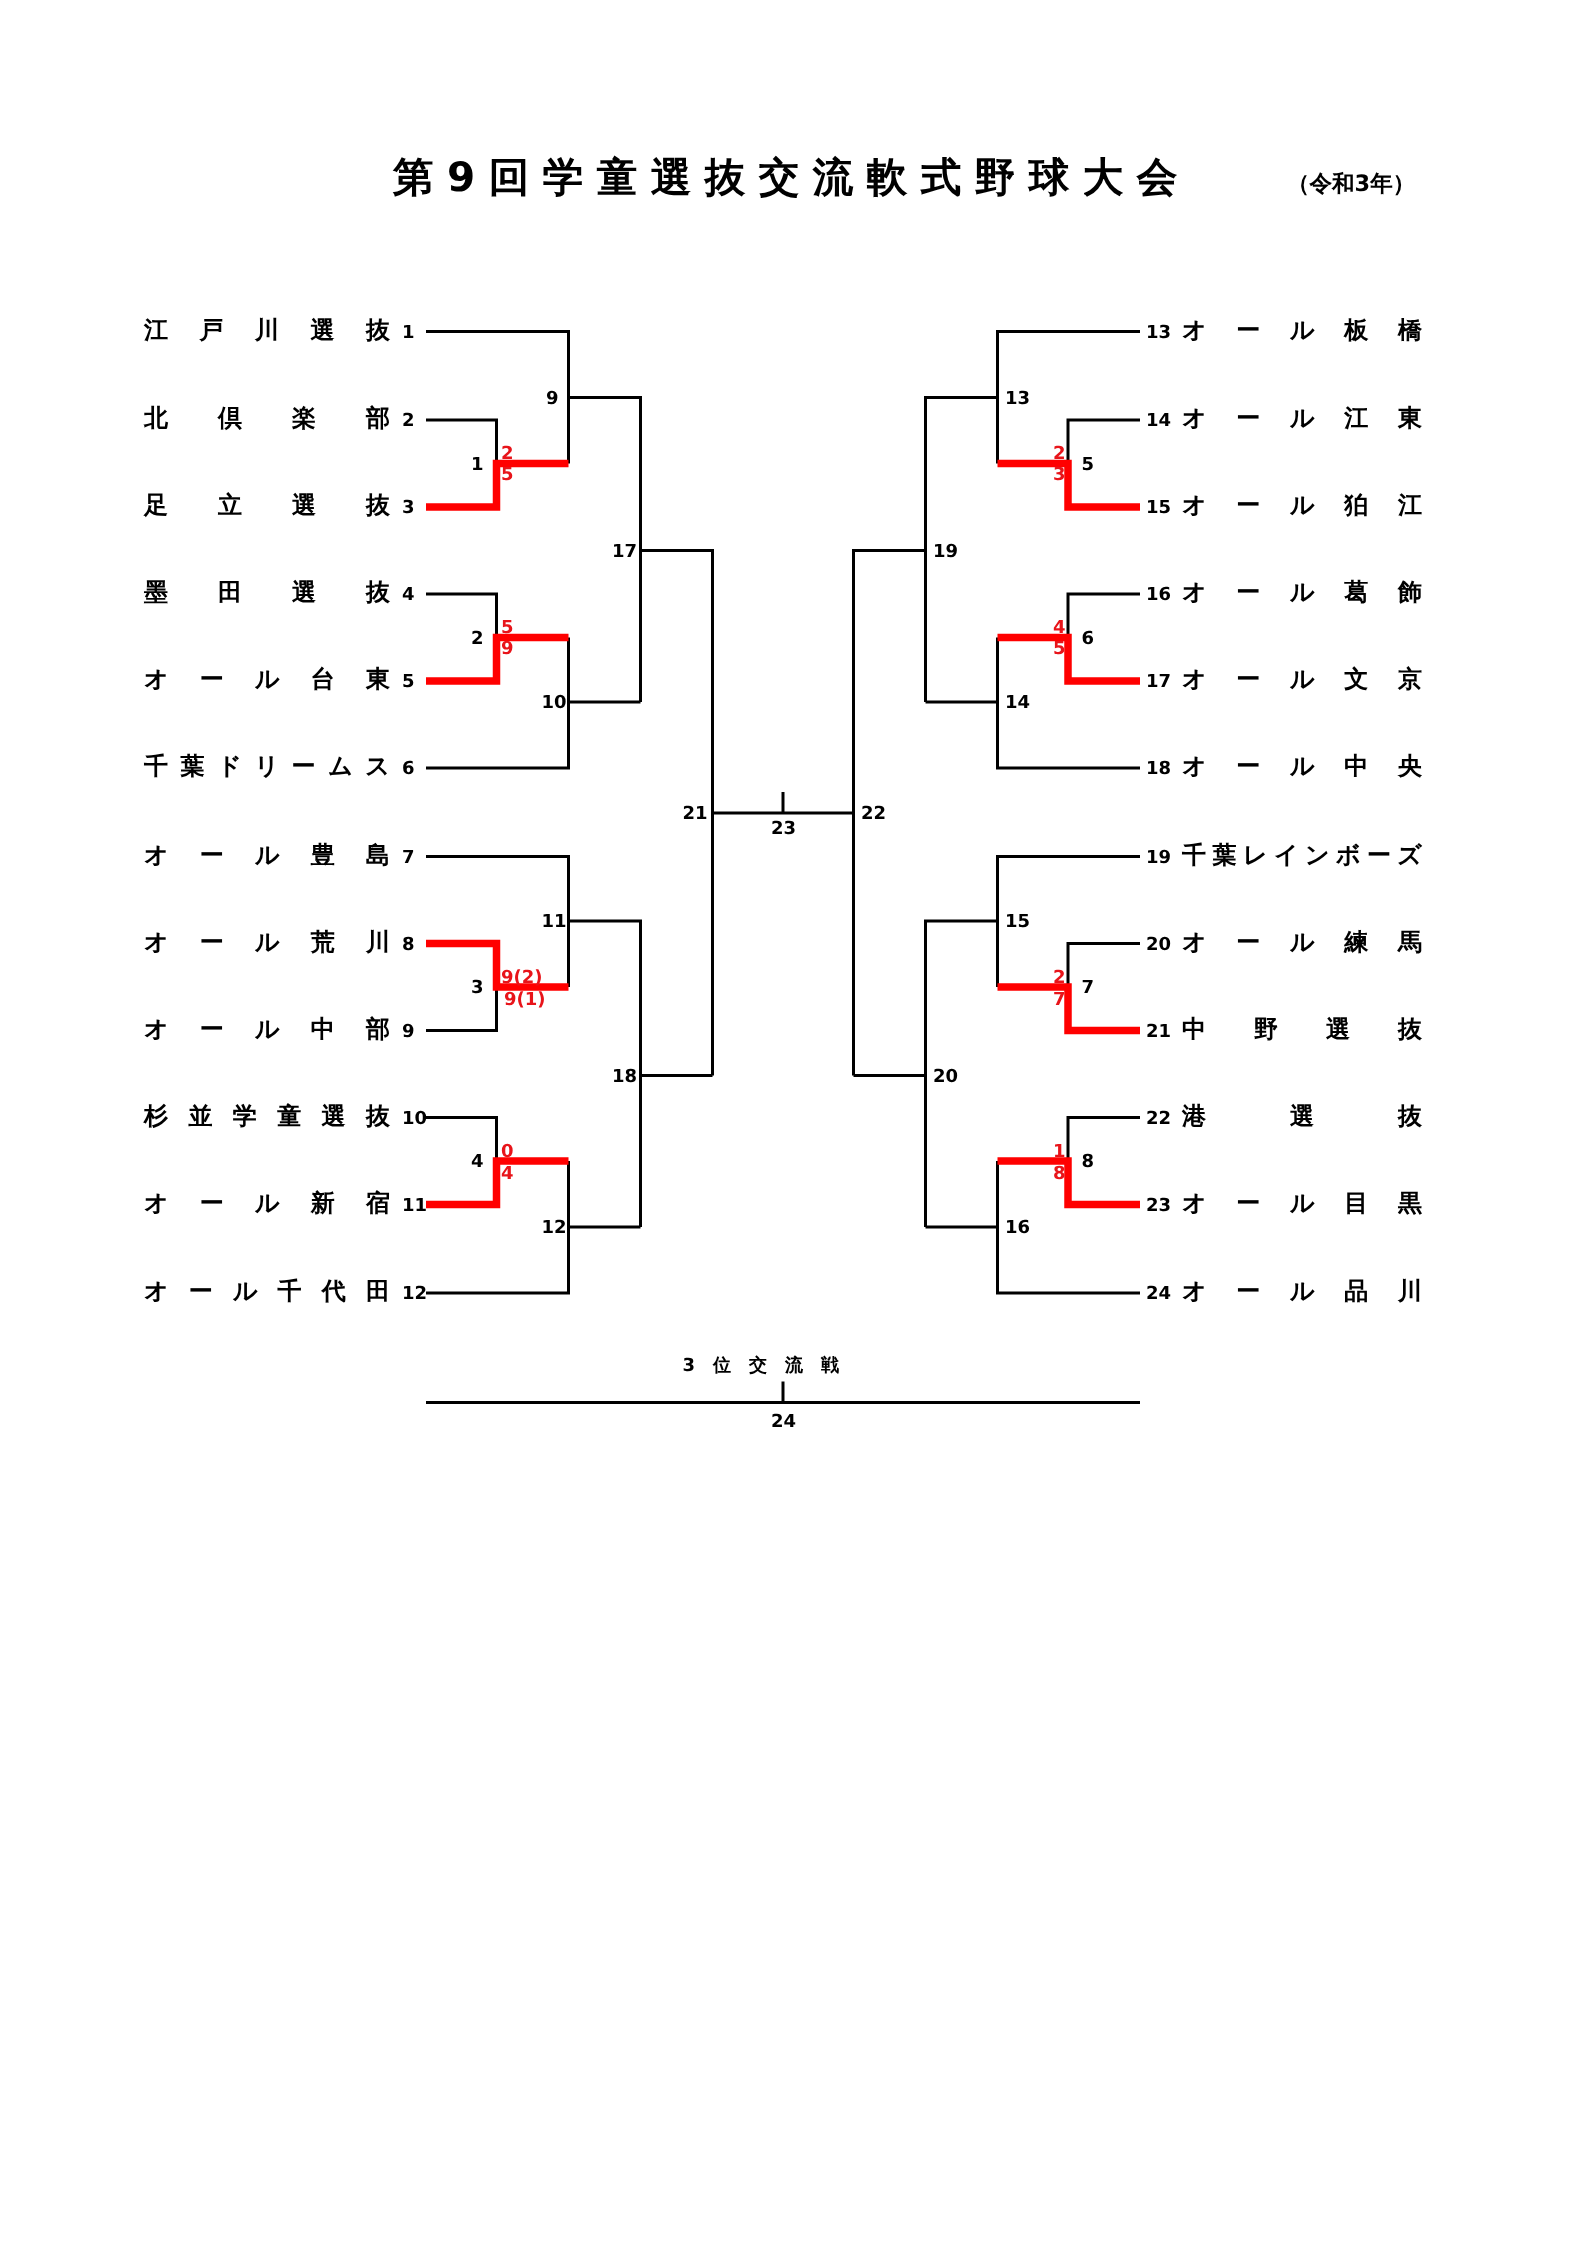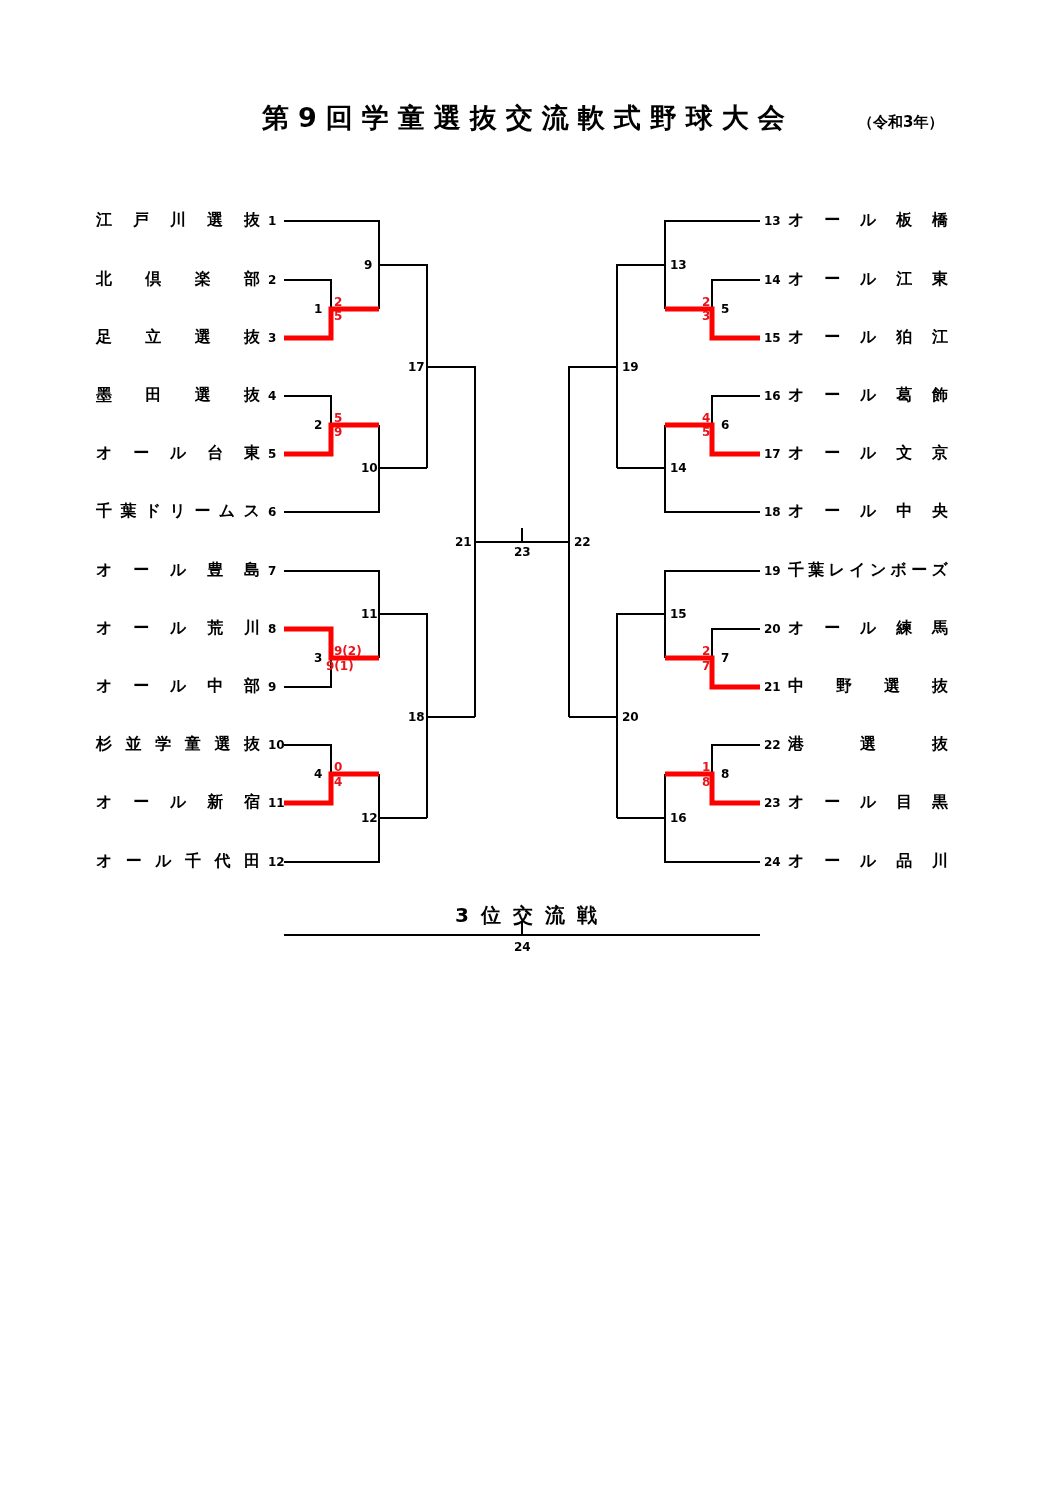--- a/index.html
+++ b/index.html
@@ -8,21 +8,21 @@
     .title { position: absolute; left: 262px; top: 100px; font-size: 27px; font-weight: bold;
              letter-spacing: 9px; white-space: nowrap; }
     .year { position: absolute; left: 858px; top: 113px; font-size: 15px; font-weight: bold; white-space: nowrap; }
     svg.bracket { position: absolute; left: 0; top: 0; }
     .team { position: absolute; font-size: 16px; font-weight: bold; white-space: nowrap; height: 20px; line-height: 20px; }
     .team.left { left: 96px; width: 164px; display: flex; justify-content: space-between; }
     .team.right { left: 788px; width: 160px; display: flex; justify-content: space-between; }
     .seed { position: absolute; font-size: 12px; font-weight: bold; line-height: 14px; white-space: nowrap; }
     .match { position: absolute; font-size: 12px; font-weight: bold; line-height: 14px; white-space: nowrap; }
     .score { position: absolute; font-size: 12px; font-weight: bold; line-height: 12px; color: #e8141a; white-space: nowrap; }
-    .third-title { position: absolute; left: 455px; top: 902px; font-size: 20px; font-weight: bold; letter-spacing: 12px; white-space: nowrap; }
+    .third-title { position: absolute; left: 455px; top: 902px; font-size: 12px; font-weight: bold; letter-spacing: 12px; white-space: nowrap; }
   </style>
 </head>
 <body>
 
 <div class="title">第9回学童選抜交流軟式野球大会</div>
 <div class="year">（令和3年）</div>
 
 <svg class="bracket" width="1058" height="1497" xmlns="http://www.w3.org/2000/svg">
   <g fill="none" stroke="#000" stroke-width="2">
 
@@ -305,21 +305,21 @@
 <div class="match" style="left:455px;top:535px">21</div>
 <div class="match" style="left:574px;top:535px">22</div>
 <div class="match" style="left:514px;top:545px">23</div>
 <div class="match" style="left:514px;top:940px">24</div>
 
 <div class="score" style="left:334px;top:296px">2</div>
 <div class="score" style="left:334px;top:310px">5</div>
 <div class="score" style="left:334px;top:412px">5</div>
 <div class="score" style="left:334px;top:426px">9</div>
 <div class="score" style="left:334px;top:645px">9(2)</div>
-<div class="score" style="left:326px;top:660px">9(1)</div>
+<div class="score" style="left:336px;top:660px">9(1)</div>
 <div class="score" style="left:334px;top:761px">0</div>
 <div class="score" style="left:334px;top:776px">4</div>
 <div class="score" style="left:702px;top:296px">2</div>
 <div class="score" style="left:702px;top:310px">3</div>
 <div class="score" style="left:702px;top:412px">4</div>
 <div class="score" style="left:702px;top:426px">5</div>
 <div class="score" style="left:702px;top:645px">2</div>
 <div class="score" style="left:702px;top:660px">7</div>
 <div class="score" style="left:702px;top:761px">1</div>
 <div class="score" style="left:702px;top:776px">8</div>

